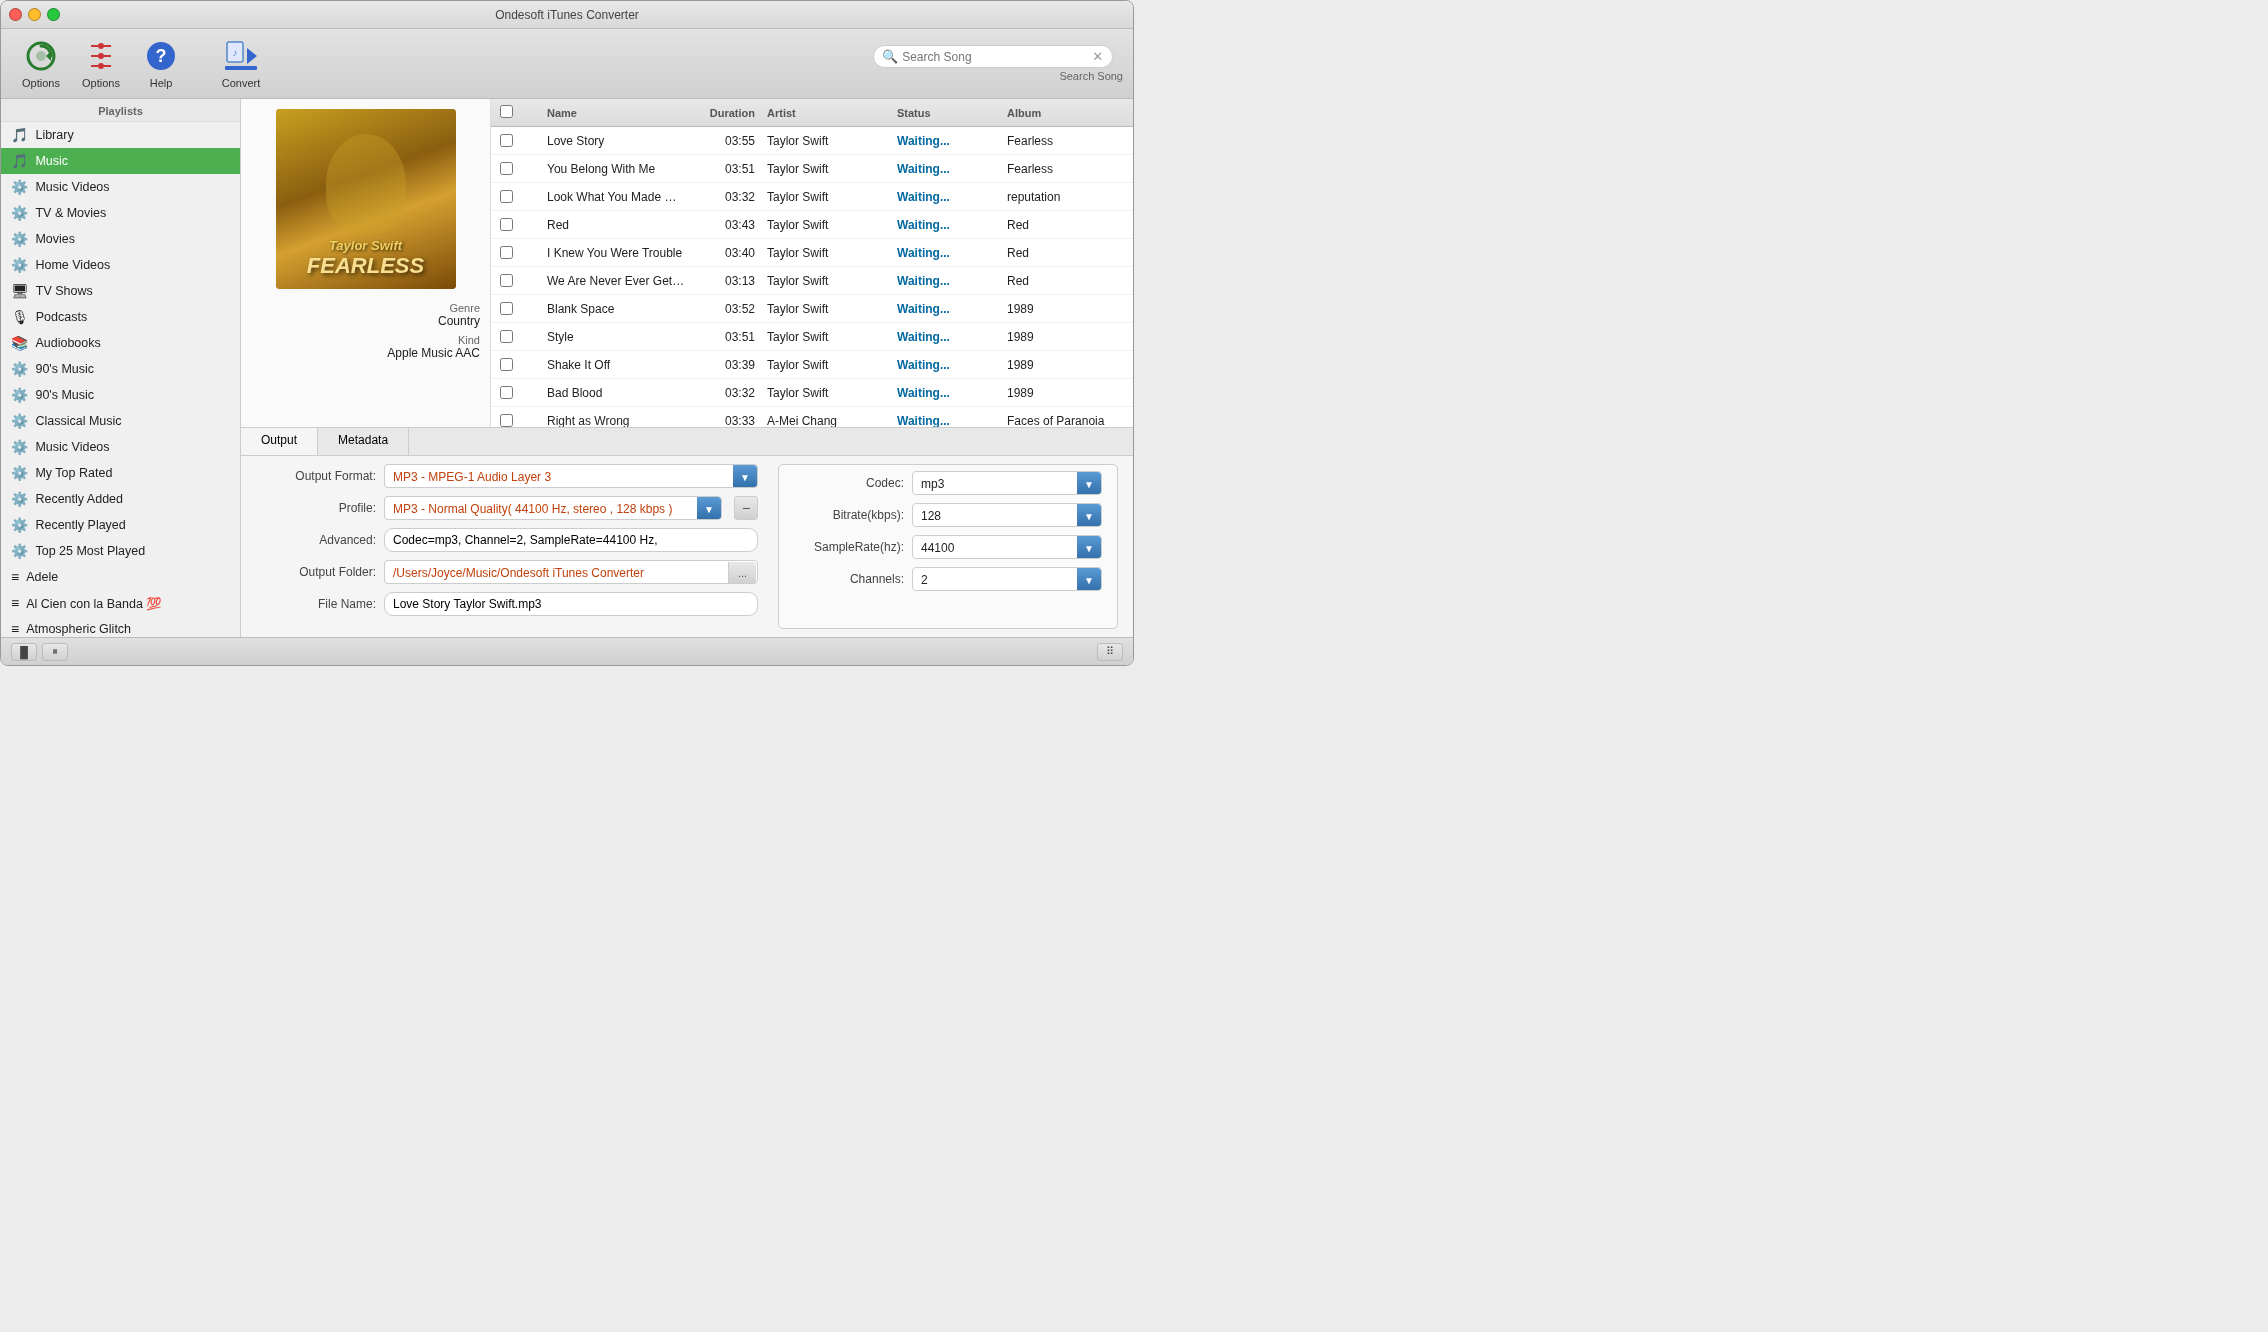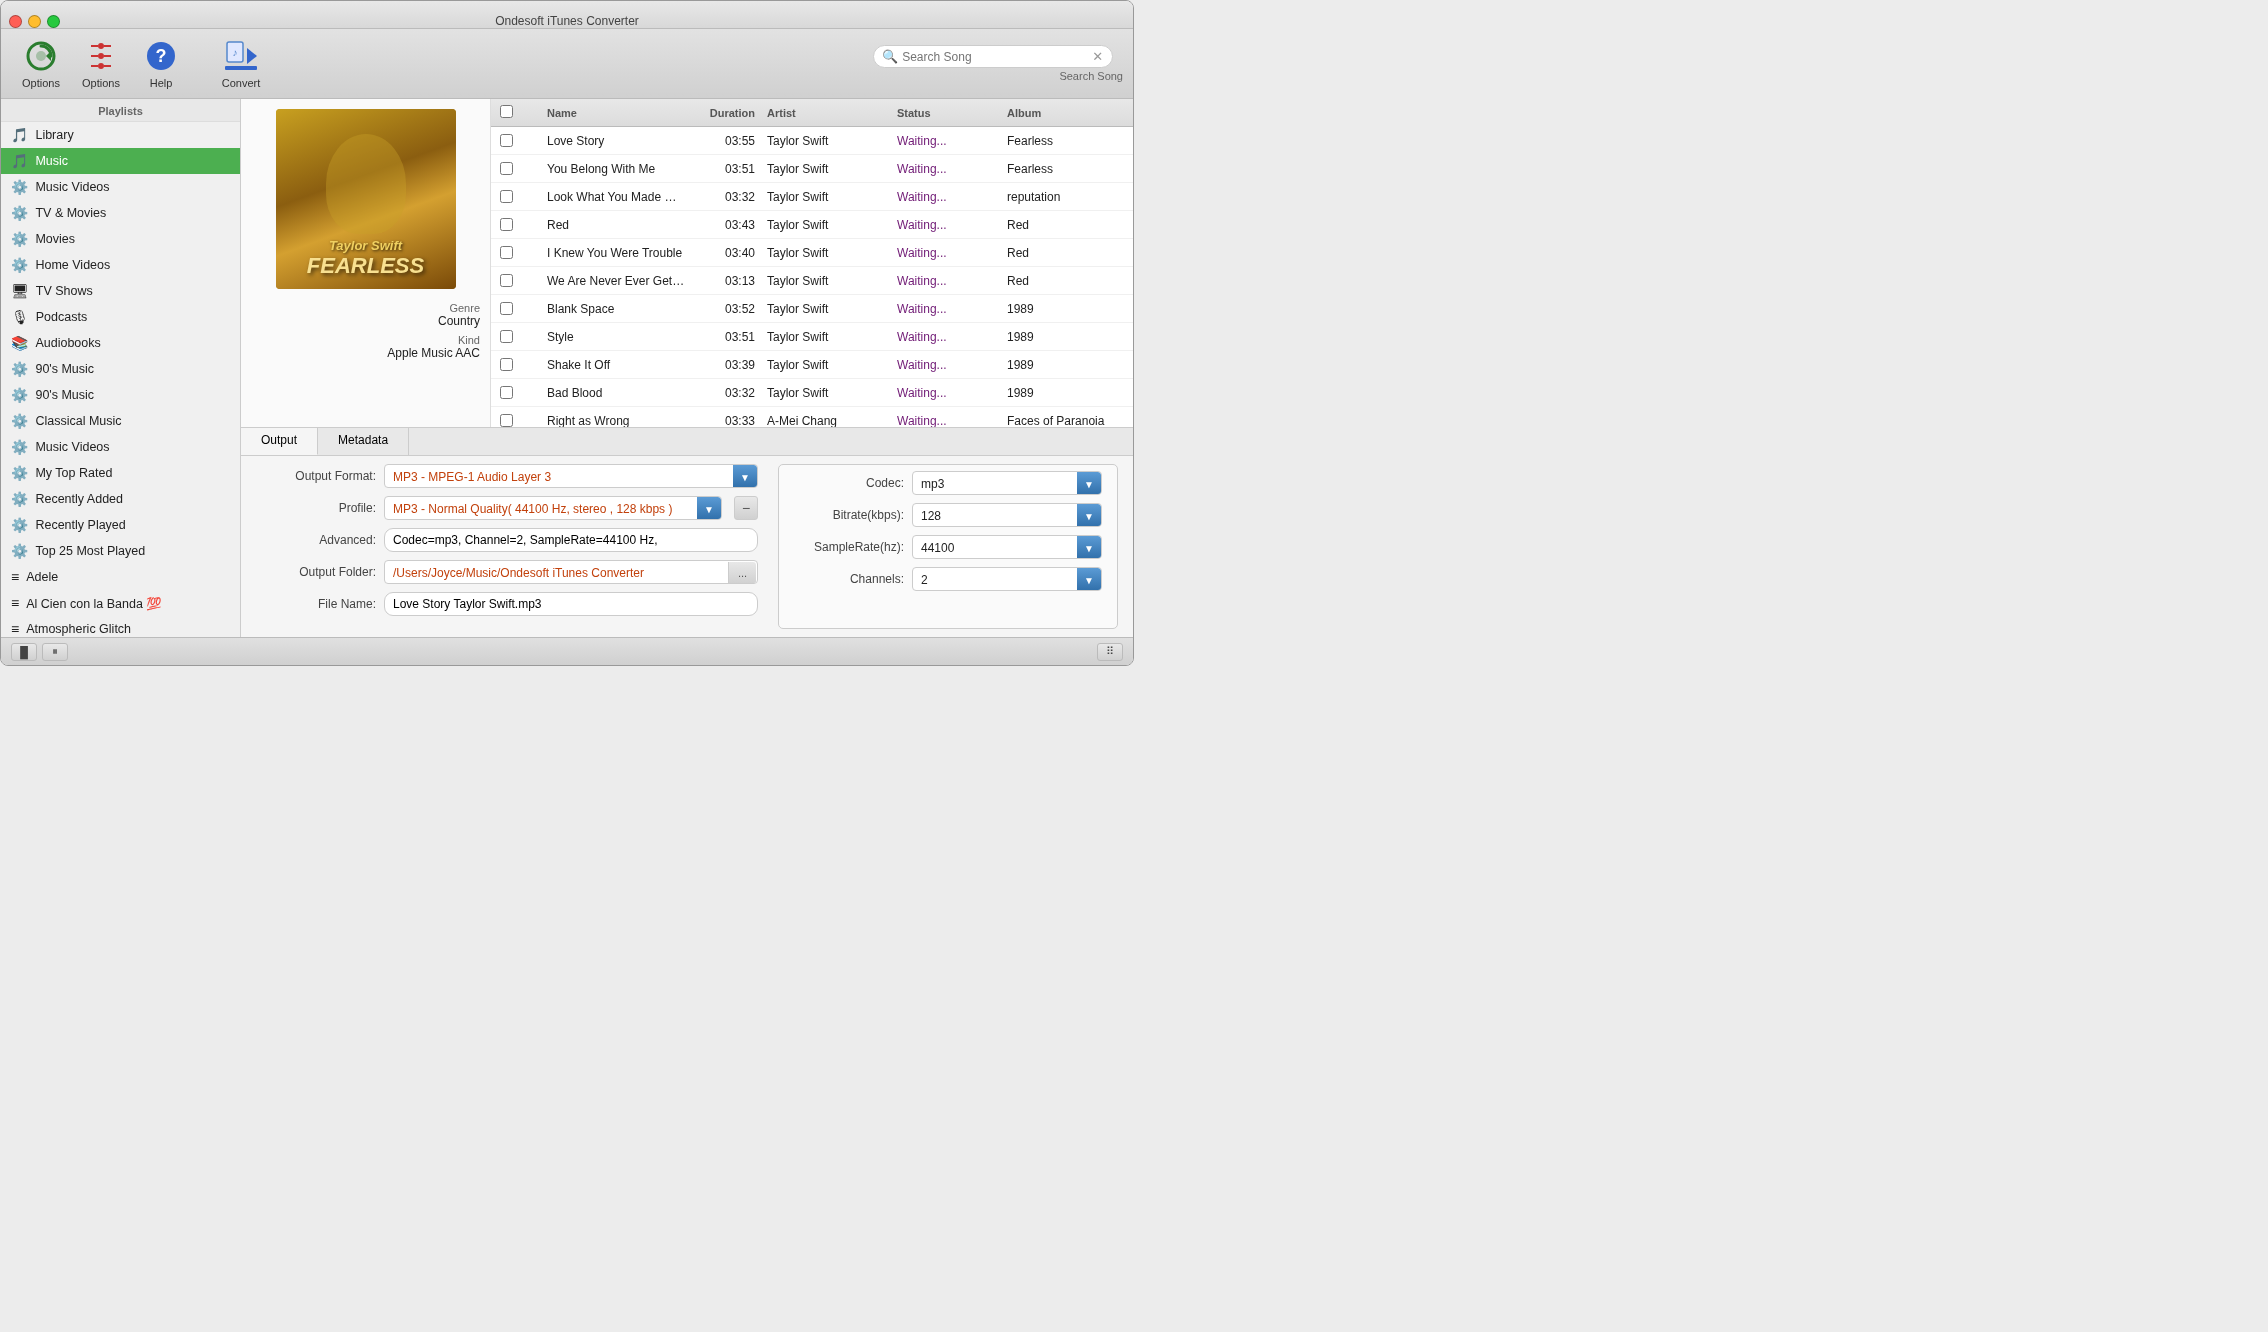--- a/index.html
+++ b/index.html
@@ -20,21 +20,21 @@
       overflow: hidden;
       display: flex;
       flex-direction: column;
     }
     
     .titlebar {
       height: 28px;
       background: linear-gradient(to bottom, #e8e8e8, #d8d8d8);
       border-bottom: 1px solid #bbb;
       display: flex;
-      align-items: flex-end;
+      align-items: center;
       padding: 0 8px;
       position: relative;
       flex-shrink: 0;
     }
     .titlebar-buttons {
       display: flex;
       gap: 6px;
       align-items: center;
     }
     .tb-btn {
@@ -229,21 +229,21 @@
       border-bottom: 1px solid #f0f0f0;
     }
     .song-row > div {
       font-size: 12px;
       color: #222;
       padding: 0 6px;
       overflow: hidden;
       text-overflow: ellipsis;
       white-space: nowrap;
     }
-    .song-row .col-status { color: #701a75; font-weight: 400; }
+    .song-row .col-status { color: #0369a1; font-weight: 700; }
     .checkbox-cell {
       width: 30px;
       text-align: center;
       flex-shrink: 0;
       display: flex;
       align-items: center;
       justify-content: center;
     }
     .checkbox-cell input { cursor: pointer; }
     

